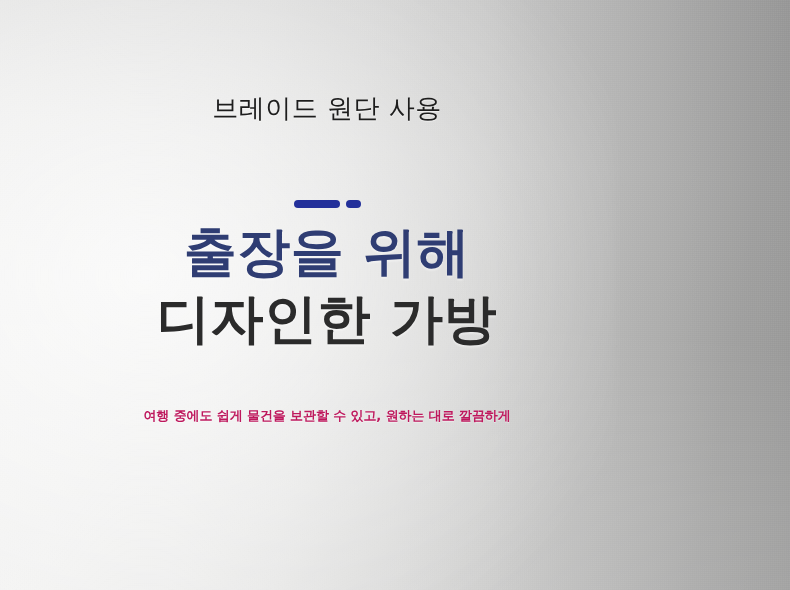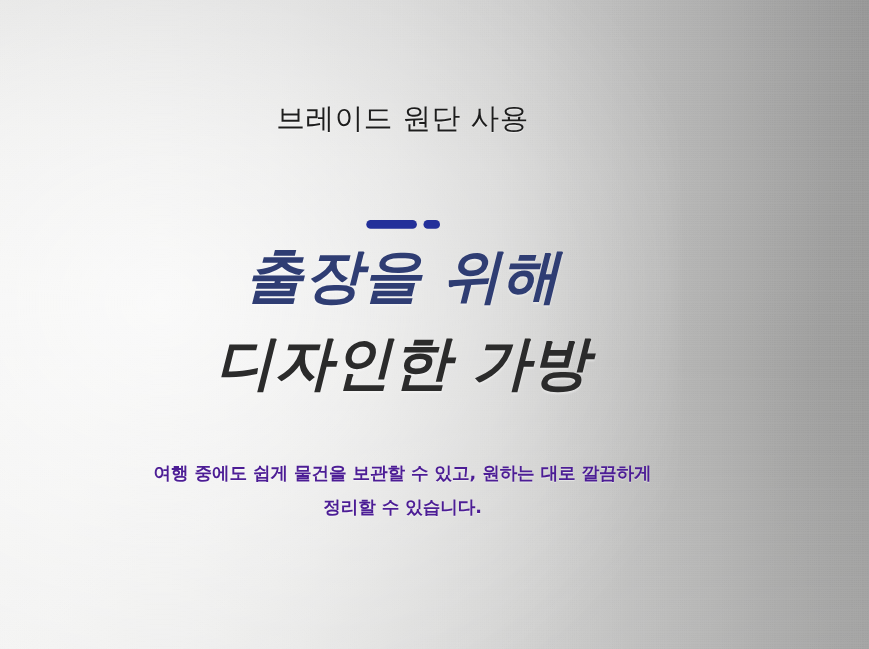--- a/index.html
+++ b/index.html
@@ -96,21 +96,20 @@
   
   .content {
     position: relative;
     z-index: 5;
     width: 654px;
     height: 590px;
     display: flex;
     flex-direction: column;
     align-items: center;
     text-align: center;
-    margin-left: 39px;
   }
 
   .eyebrow {
     margin-top: 93px;
     font-size: 26px;
     font-weight: 400;
     letter-spacing: 0.5px;
     line-height: 1.2;
     color: #1d1d1d;
     text-shadow: 0 1px 1px rgba(255,255,255,0.55);
@@ -138,22 +137,21 @@
     height: 8px;
     border-radius: 4px;
     background: #23309a;
   }
 
   .headline {
     margin-top: 13px;
     display: flex;
     flex-direction: column;
     align-items: center;
-    gap: 16px;
-    font-style: italic;
+    gap: 4px;
   }
   .headline-line {
     font-size: 53px;
     font-weight: 700;
     line-height: 1.18;
     letter-spacing: 0.5px;
     white-space: nowrap;
   }
   .headline-line.primary {
     color: #2f3d73;
@@ -166,25 +164,25 @@
   }
 
   .body-copy {
     margin-top: 57px;
     display: flex;
     flex-direction: column;
     align-items: center;
     gap: 9px;
   }
   .body-line {
-    font-size: 16px;
+    font-size: 13px;
     font-weight: 700;
     line-height: 1.35;
     letter-spacing: -0.1px;
-    color: #4c1d95;
+    color: #be185d;
     text-shadow: 0 1px 1px rgba(255,255,255,0.5);
     white-space: nowrap;
   }
 </style>
 </head>
 <body>
 
 <div class="banner">
 
   <div class="bg-base"></div>
@@ -202,17 +200,16 @@
       <span class="dot"></span>
     </div>
 
     <div class="headline">
       <div class="headline-line primary">출장을 위해</div>
       <div class="headline-line secondary">디자인한 가방</div>
     </div>
 
     <div class="body-copy">
       <div class="body-line">여행 중에도 쉽게 물건을 보관할 수 있고, 원하는 대로 깔끔하게</div>
-      <div class="body-line">정리할 수 있습니다.</div>
     </div>
 
   </div>
 </div>
 
 </body></html>

